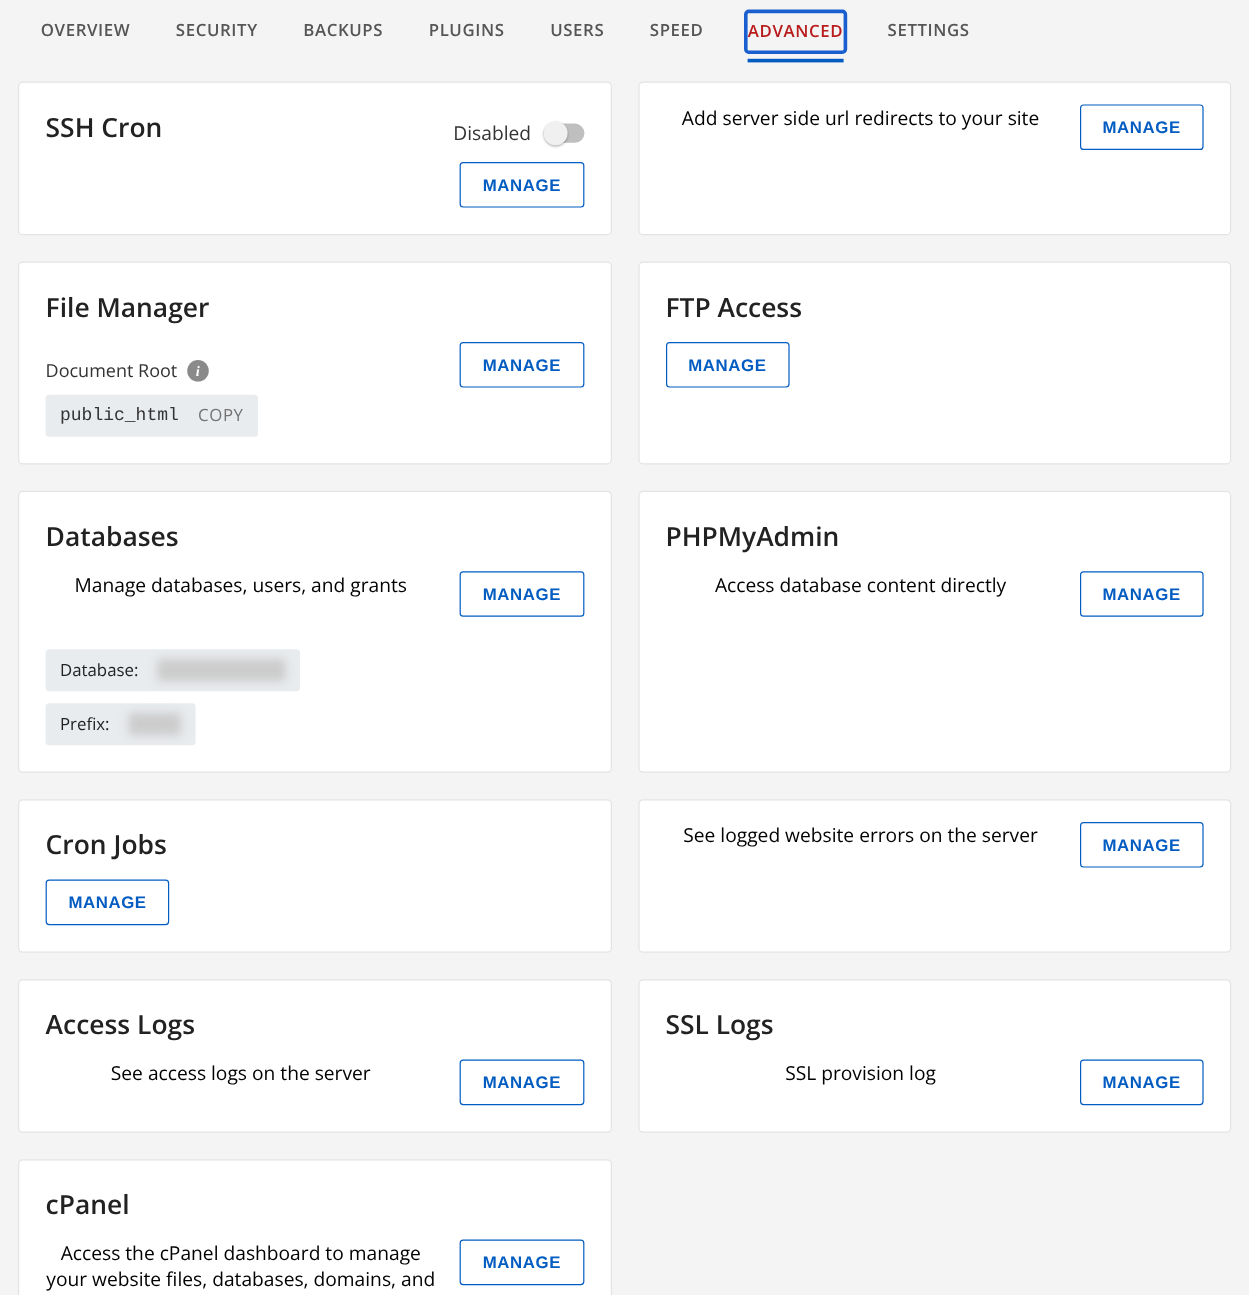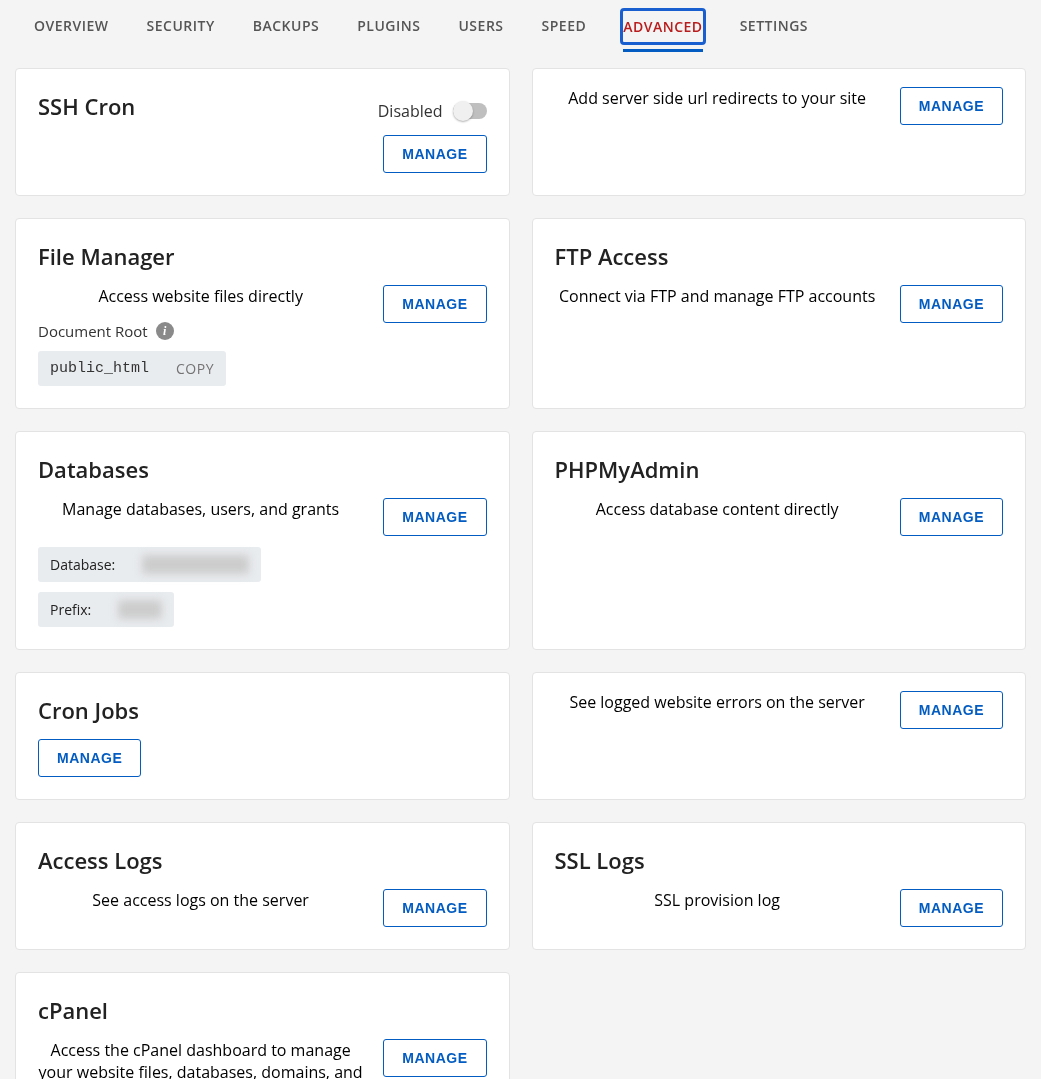--- a/index.html
+++ b/index.html
@@ -133,21 +133,21 @@
     background: #8a8a8a;
     color: #fff;
     font-size: 12px;
     font-weight: 700;
     font-family: Georgia, serif;
     font-style: italic;
   }
   .chip {
     display: inline-flex;
     align-items: center;
-    gap: 27px;
+    gap: 16px;
     background: #e9ecef;
     padding: 8px 12px;
     border-radius: 3px;
     margin-top: 10px;
     font-size: 14px;
   }
   .chip code {
     font-family: "Courier New", monospace;
     font-size: 15px;
     color: #333;
@@ -205,50 +205,46 @@
           <p class="card-desc">Add server side url redirects to your site</p>
         </div>
       <button class="btn">MANAGE</button>
     </div>
   </div>
 
   <div class="card">
     <div class="card-title">File Manager</div>
     <div class="card-row">
       <div class="card-left">
-        <p class="card-desc">Access website files directly</p>
         <div class="docroot-label">
           <span>Document Root</span>
           <span class="info-icon">i</span>
         </div>
         <div class="chip">
           <code>public_html</code>
           <span class="copy-link">COPY</span>
         </div>
       </div>
       <button class="btn">MANAGE</button>
     </div>
   </div>
 
   <div class="card">
     <div class="card-title">FTP Access</div>
     <div class="card-row">
-      <div class="card-left">
-          <p class="card-desc">Connect via FTP and manage FTP accounts</p>
-        </div>
       <button class="btn">MANAGE</button>
     </div>
   </div>
 
   <div class="card">
     <div class="card-title">Databases</div>
     <div class="card-row">
       <div class="card-left">
         <p class="card-desc">Manage databases, users, and grants</p>
-        <div class="chip" style="margin-top:19px;">
+        <div class="chip" style="margin-top:35px;">
           <span>Database:</span>
           <span class="blur">██████████</span>
         </div>
         <br>
         <div class="chip">
           <span>Prefix:</span>
           <span class="blur">███_</span>
         </div>
       </div>
       <button class="btn">MANAGE</button>

